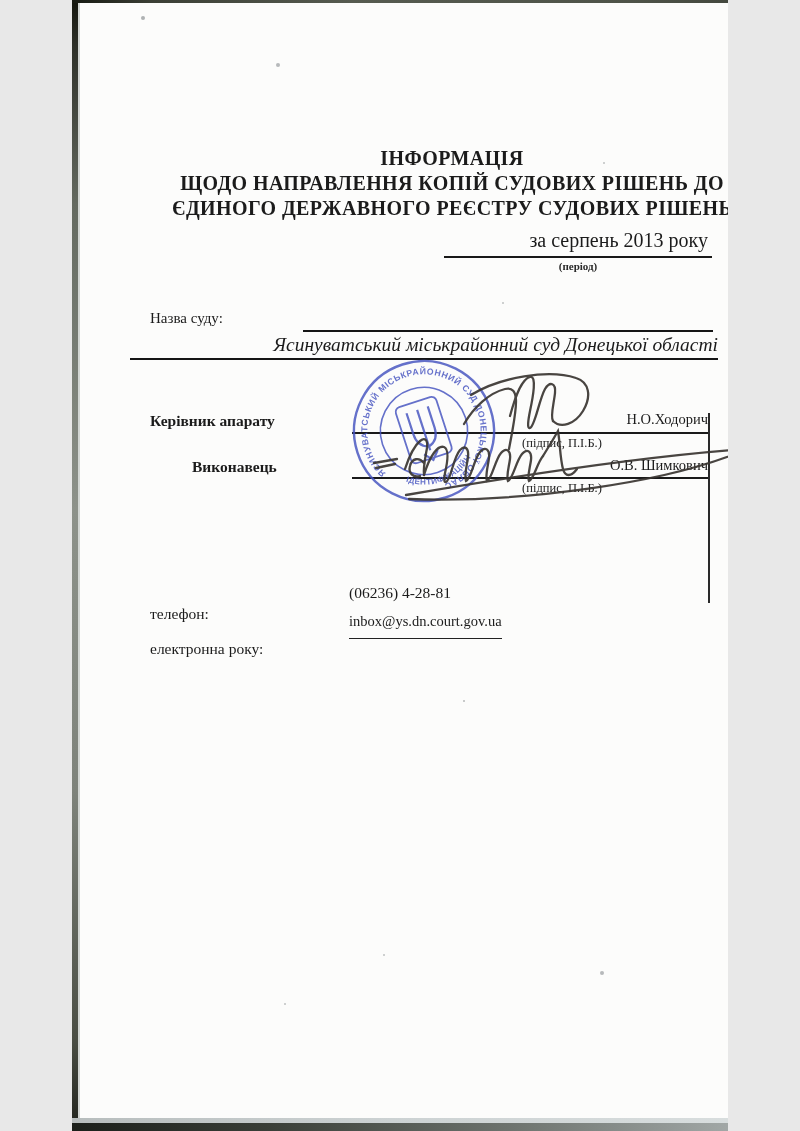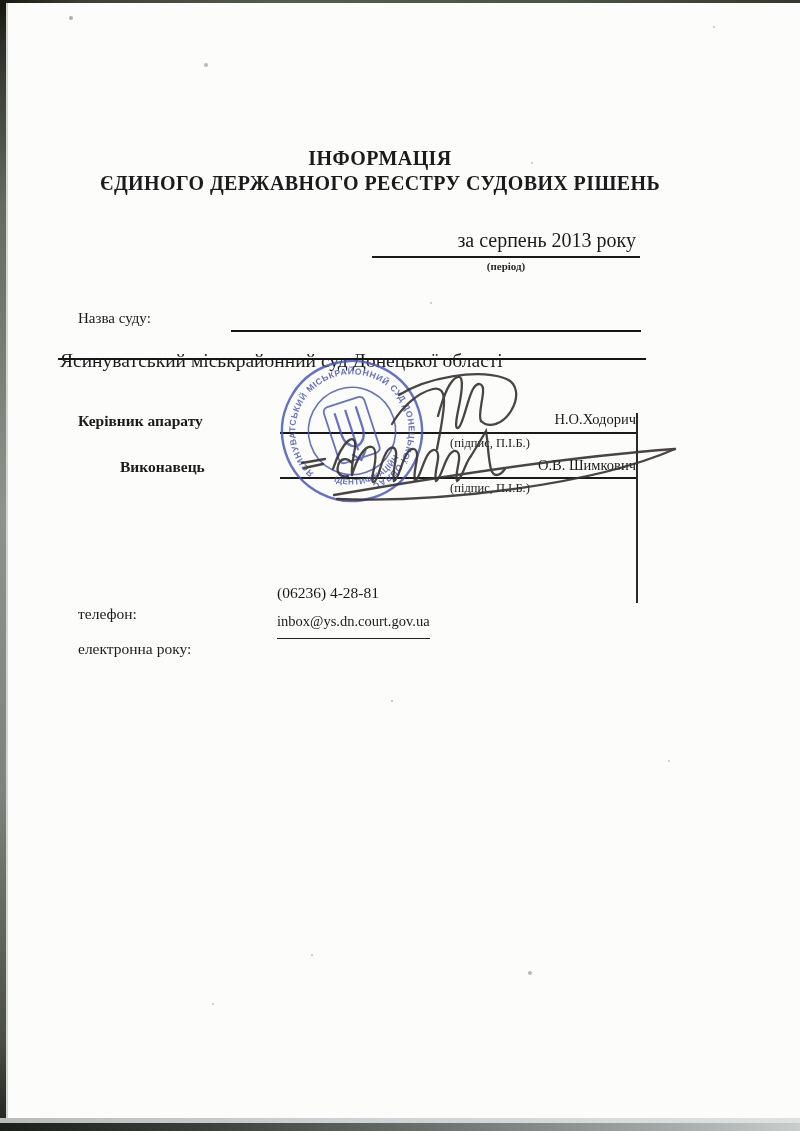--- a/index.html
+++ b/index.html
@@ -1,17 +1,17 @@
 <!DOCTYPE html>
 <html><head>
 <meta charset="utf-8">
 <style>
   html,body{margin:0;padding:0;background:#e8e8e8;}
   .page{
-    position:relative;width:800px;height:1131px;margin:0 auto;
+    position:relative;width:656px;height:1131px;margin:0 auto;
     background:#fcfcfb;overflow:hidden;
     font-family:"Liberation Serif","DejaVu Serif",serif;color:#1b1b1b;
   }
   .abs{position:absolute;}
   
   .edge-left{left:0;top:0;width:6px;height:1131px;
     background:linear-gradient(180deg,#14160e 0%,#2e3129 4%,#646a60 18%,#8d928a 45%,#7e837b 70%,#4a4e44 92%,#20231c 100%);}
   .edge-left-inner{left:6px;top:0;width:2px;height:1131px;background:rgba(160,168,162,.45);}
   .edge-top{left:0;top:0;width:800px;height:3px;
     background:linear-gradient(90deg,#171a12 0%,#3b3f35 10%,#565b50 35%,#4e5348 70%,#343830 100%);}
@@ -29,21 +29,21 @@
   .title{left:60px;top:146px;width:640px;text-align:center;
     font-weight:bold;font-size:20px;line-height:25px;letter-spacing:.4px;}
   
   .period-value{left:372px;top:229px;width:264px;text-align:right;font-size:20px;padding-right:4px;}
   .period-underline{left:372px;top:233px;width:268px;height:23px;border-bottom:2px solid #191919;}
   .period-caption{left:372px;top:260px;width:268px;text-align:center;
     font-size:11px;font-weight:bold;color:#2a2a2a;}
   
   .court-label{left:78px;top:310px;font-size:15px;}
   .court-upper-line{left:231px;top:310px;width:410px;height:20px;border-bottom:2px solid #151515;}
-  .court-name{left:60px;top:350px;width:586px;text-align:left;font-size:19.5px;}
+  .court-name{left:60px;top:334px;width:586px;text-align:right;font-size:19.5px;font-style:italic;}
   .court-lower-line{left:58px;top:334px;width:588px;height:24px;border-bottom:2px solid #151515;}
   
   .role{left:78px;font-size:15.5px;font-weight:bold;}
   .sig-name{left:480px;width:156px;text-align:right;font-size:14.5px;}
   .sig-line{left:280px;width:357px;height:0;border-bottom:2px solid #1a1a1a;}
   .sig-caption{left:380px;width:220px;text-align:center;font-size:12.5px;color:#222;}
   .vrule{left:636px;top:413px;height:190px;width:0;border-right:2px solid #2a2a2a;}
   
   .contact-label{left:78px;font-size:15.5px;margin-top:29px;}
   .contact-value{left:277px;font-size:15.5px;}
@@ -60,20 +60,21 @@
 
   <div class="abs edge-left"></div>
   <div class="abs edge-left-inner"></div>
   <div class="abs edge-top"></div>
   <div class="abs edge-bottom-light"></div>
   <div class="abs edge-bottom-dark"></div>
   <div class="abs noise"></div>
 
   <div class="abs title">
     <div>ІНФОРМАЦІЯ</div>
+    <div>ЩОДО НАПРАВЛЕННЯ КОПІЙ СУДОВИХ РІШЕНЬ ДО</div>
     <div>ЄДИНОГО ДЕРЖАВНОГО РЕЄСТРУ СУДОВИХ РІШЕНЬ</div>
   </div>
 
   <div class="abs period-value">за серпень 2013 року</div>
   <div class="abs period-underline"></div>
   <div class="abs period-caption">(період)</div>
 
   <div class="abs court-label">Назва суду:</div>
   <div class="abs court-upper-line"></div>
   <div class="abs court-lower-line"></div>

